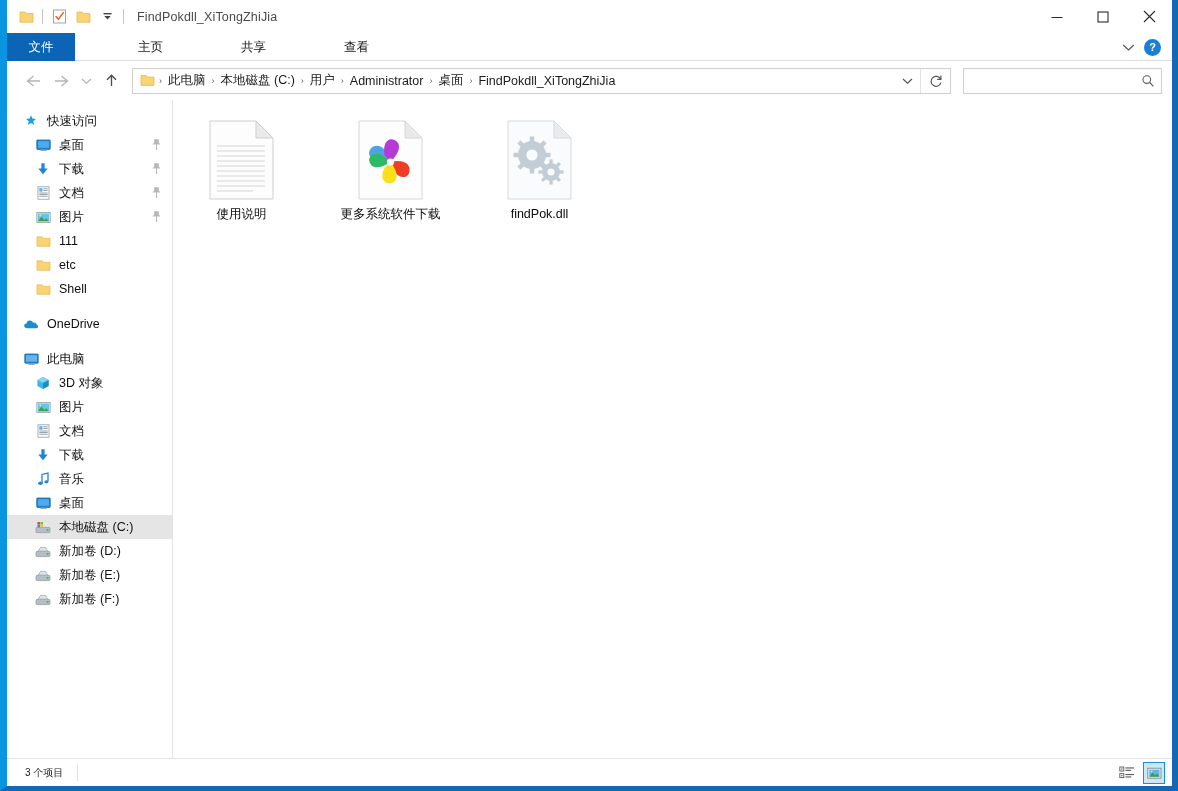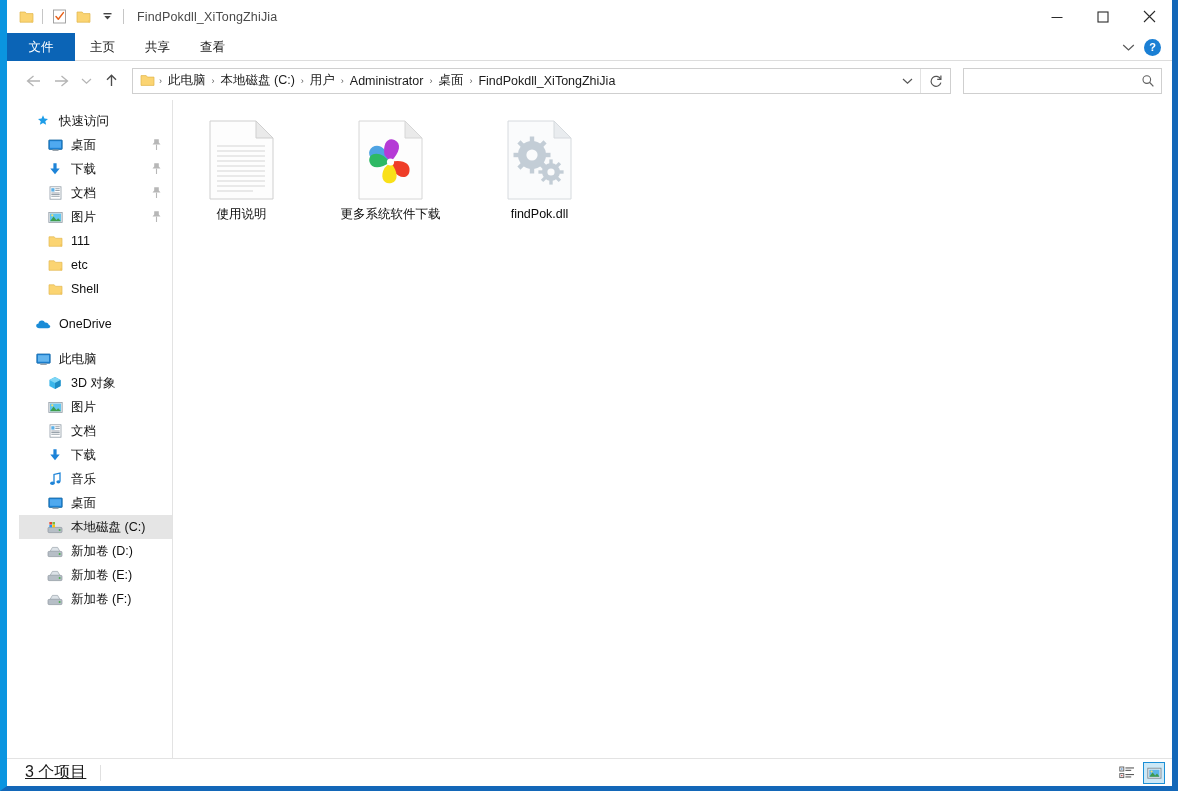--- a/index.html
+++ b/index.html
@@ -70,20 +70,21 @@
 
   
   .ribbon {
     height: 28px;
     flex: 0 0 28px;
     background: #ffffff;
     display: flex;
     align-items: stretch;
     border-bottom: 1px solid #dddddd;
     position: relative;
+    gap: 48px;
   }
   .tab {
     display: flex; align-items: center; justify-content: center;
     padding: 0 15px;
     font-size: 12.5px;
     color: #1a1a1a;
     height: 28px;
     min-width: 48px;
   }
   .tab.file {
@@ -213,21 +214,20 @@
   }
   .nav-row {
     height: 24px;
     display: flex;
     align-items: center;
     font-size: 12.5px;
     color: #0f0f0f;
     position: relative;
     padding-right: 6px;
     white-space: nowrap;
-    margin-left: 12px;
   }
   .nav-row.selected { background: #e5e5e5; }
   .nav-row .ico {
     width: 20px; height: 18px;
     display: flex; align-items: center; justify-content: center;
     flex: 0 0 20px;
     margin-right: 6px;
   }
   .lvl0 { padding-left: 14px; }
   .lvl1 { padding-left: 26px; }
@@ -278,24 +278,23 @@
   .statusbar {
     height: 28px;
     flex: 0 0 28px;
     background: #ffffff;
     border-top: 1px solid #e3e3e3;
     display: flex;
     align-items: center;
     position: relative;
   }
   .status-text {
-    font-size: 16px;
+    font-size: 10px;
     color: #1b1b1b;
     padding-left: 18px;
-    text-decoration: underline;
   }
   .status-sep {
     width: 1px; height: 16px;
     background: #e0e0e0;
     margin-left: 14px;
   }
   .view-btns {
     position: absolute;
     right: 7px; top: 3px;
     display: flex;

